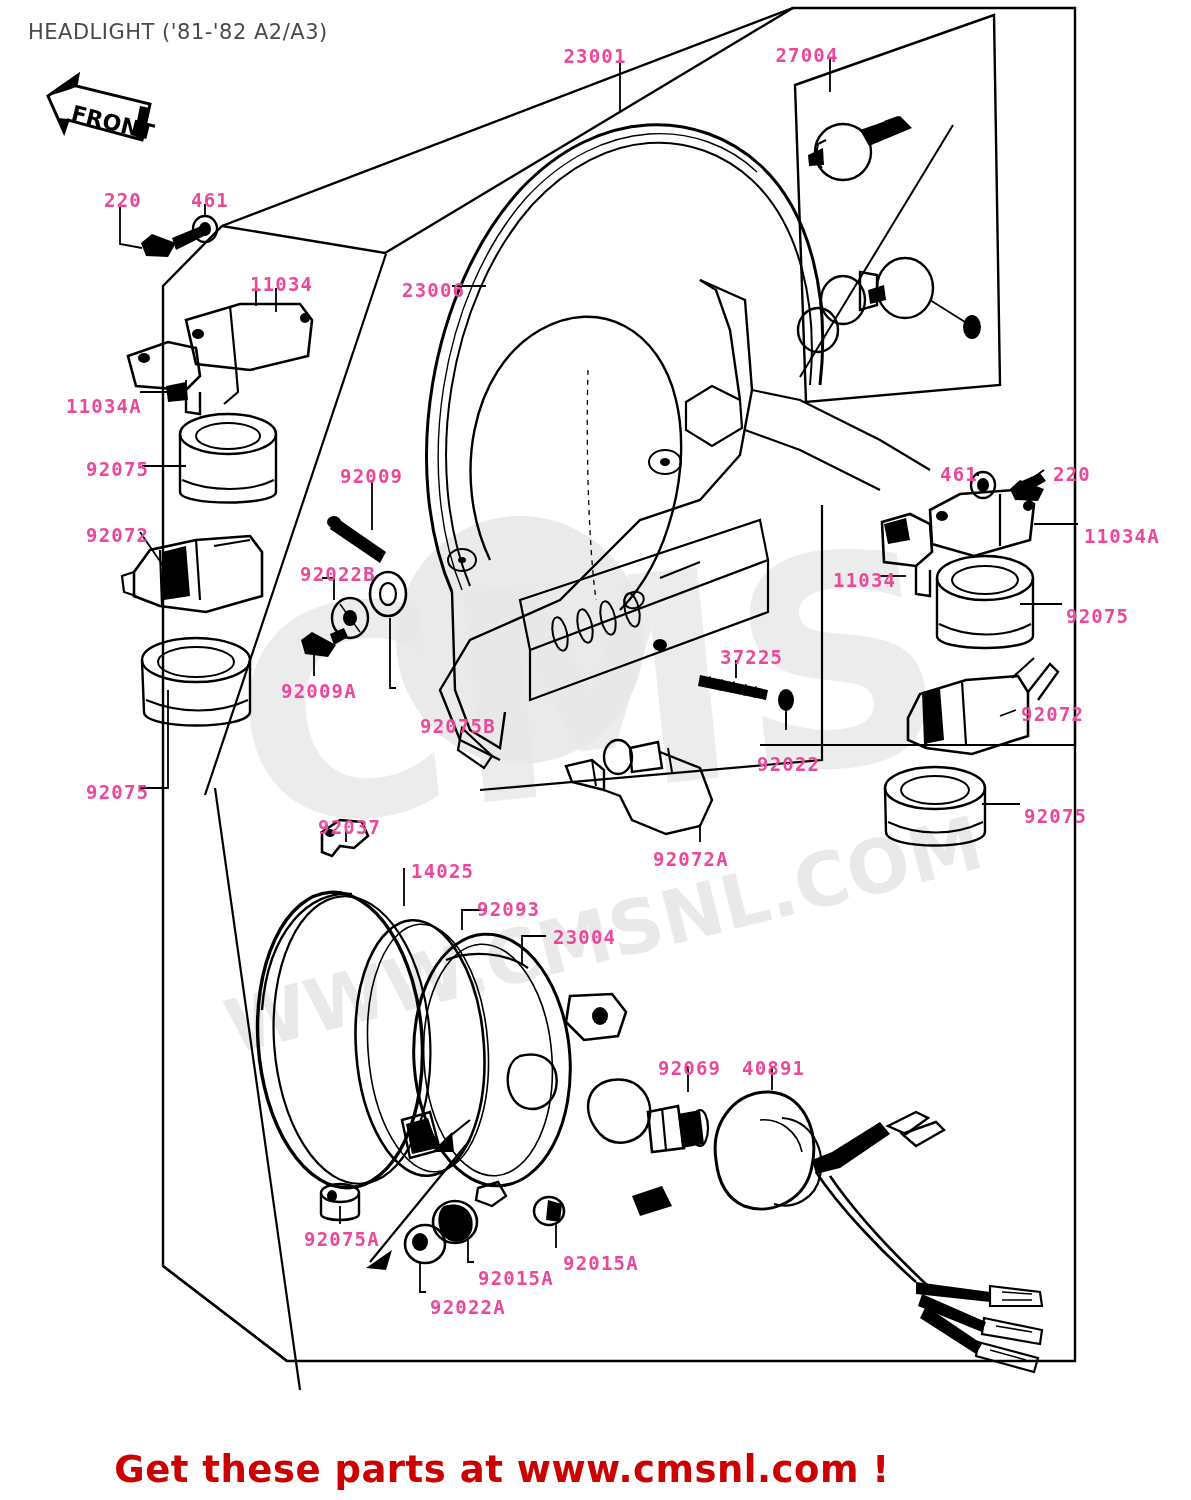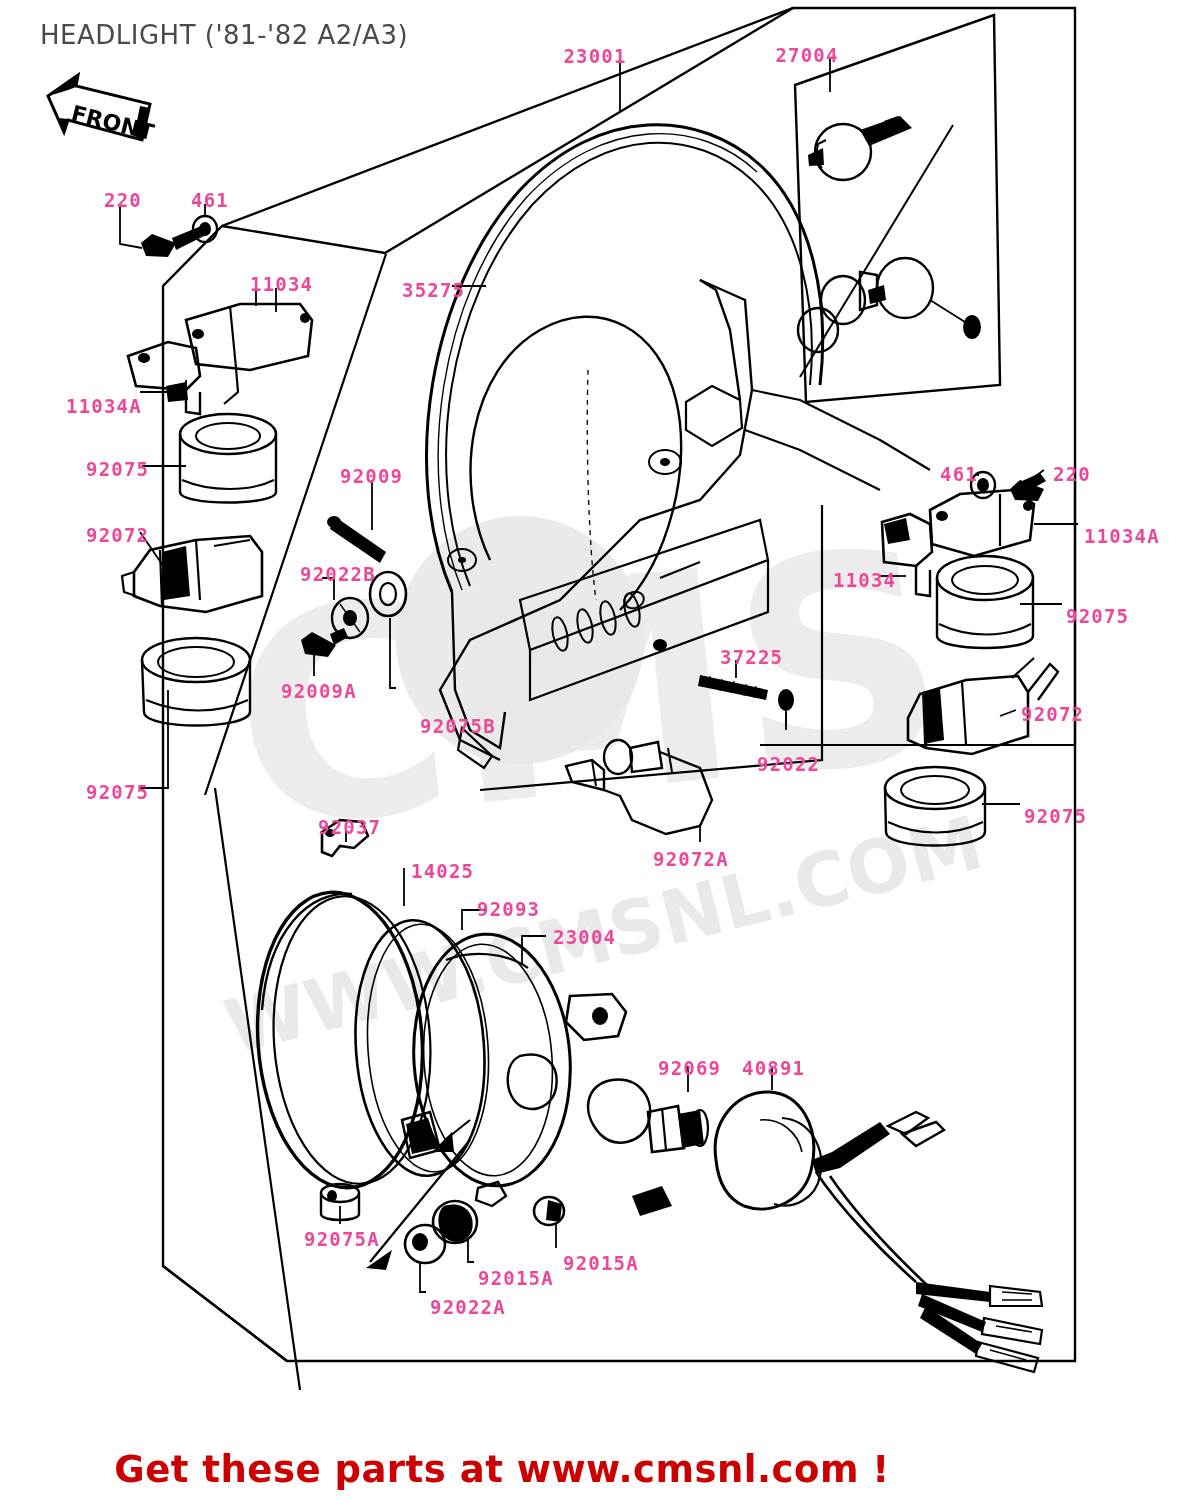--- a/index.html
+++ b/index.html
@@ -3,22 +3,22 @@
 <meta charset="utf-8">
 <title>Parts Diagram</title>
 <style>
   html,body{margin:0;padding:0;background:#fff;}
   body{
     width:1191px;height:1500px;position:relative;overflow:hidden;
     font-family:"Liberation Sans","DejaVu Sans",sans-serif;
     -webkit-font-smoothing:antialiased;
   }
   #page-title{
-    position:absolute;left:40px;top:20px;
-    font-size:26px;letter-spacing:.5px;color:#4a4a4a;
+    position:absolute;left:28px;top:20px;
+    font-size:21px;letter-spacing:.5px;color:#4a4a4a;
     font-family:"DejaVu Sans","Liberation Sans",sans-serif;font-weight:400;
     white-space:nowrap;
   }
   #diagram{position:absolute;left:0;top:0;width:1191px;height:1430px;}
   #footer{
     position:absolute;left:0;top:1448px;width:1004px;text-align:center;
     font-family:"DejaVu Sans","Liberation Sans",sans-serif;
     font-size:37px;font-weight:bold;color:#cc0000;letter-spacing:.5px;
     white-space:nowrap;
   }
@@ -426,21 +426,21 @@
     <path class="ln" stroke-width="2.2" d="M 445,1140 L 470,1120"></path>
     <path class="pt" d="M 432,1152 L 452,1132 L 454,1152 Z"></path>
   </g>
 
 </svg>
 </div>
 
 <div id="labels">
     <div class="lbl" style="left: 595px; top: 47px; transform: translateX(-50%);">23001</div>
     <div class="lbl" style="left: 807px; top: 46px; transform: translateX(-50%);">27004</div>
-    <div class="lbl" style="left: 402px; top: 281px;">35275</div>
+    <div class="lbl" style="left: 402px; top: 281px;">23006</div>
     <div class="lbl" style="left: 104px; top: 191px;">220</div>
     <div class="lbl" style="left: 191px; top: 191px;">461</div>
     <div class="lbl" style="left: 250px; top: 275px;">11034</div>
     <div class="lbl" style="left: 66px; top: 397px;">11034A</div>
     <div class="lbl" style="left: 86px; top: 460px;">92075</div>
     <div class="lbl" style="left: 86px; top: 526px;">92072</div>
     <div class="lbl" style="left: 86px; top: 783px;">92075</div>
     <div class="lbl" style="left: 340px; top: 467px;">92009</div>
     <div class="lbl" style="left: 300px; top: 565px;">92022B</div>
     <div class="lbl" style="left: 281px; top: 682px;">92009A</div>

